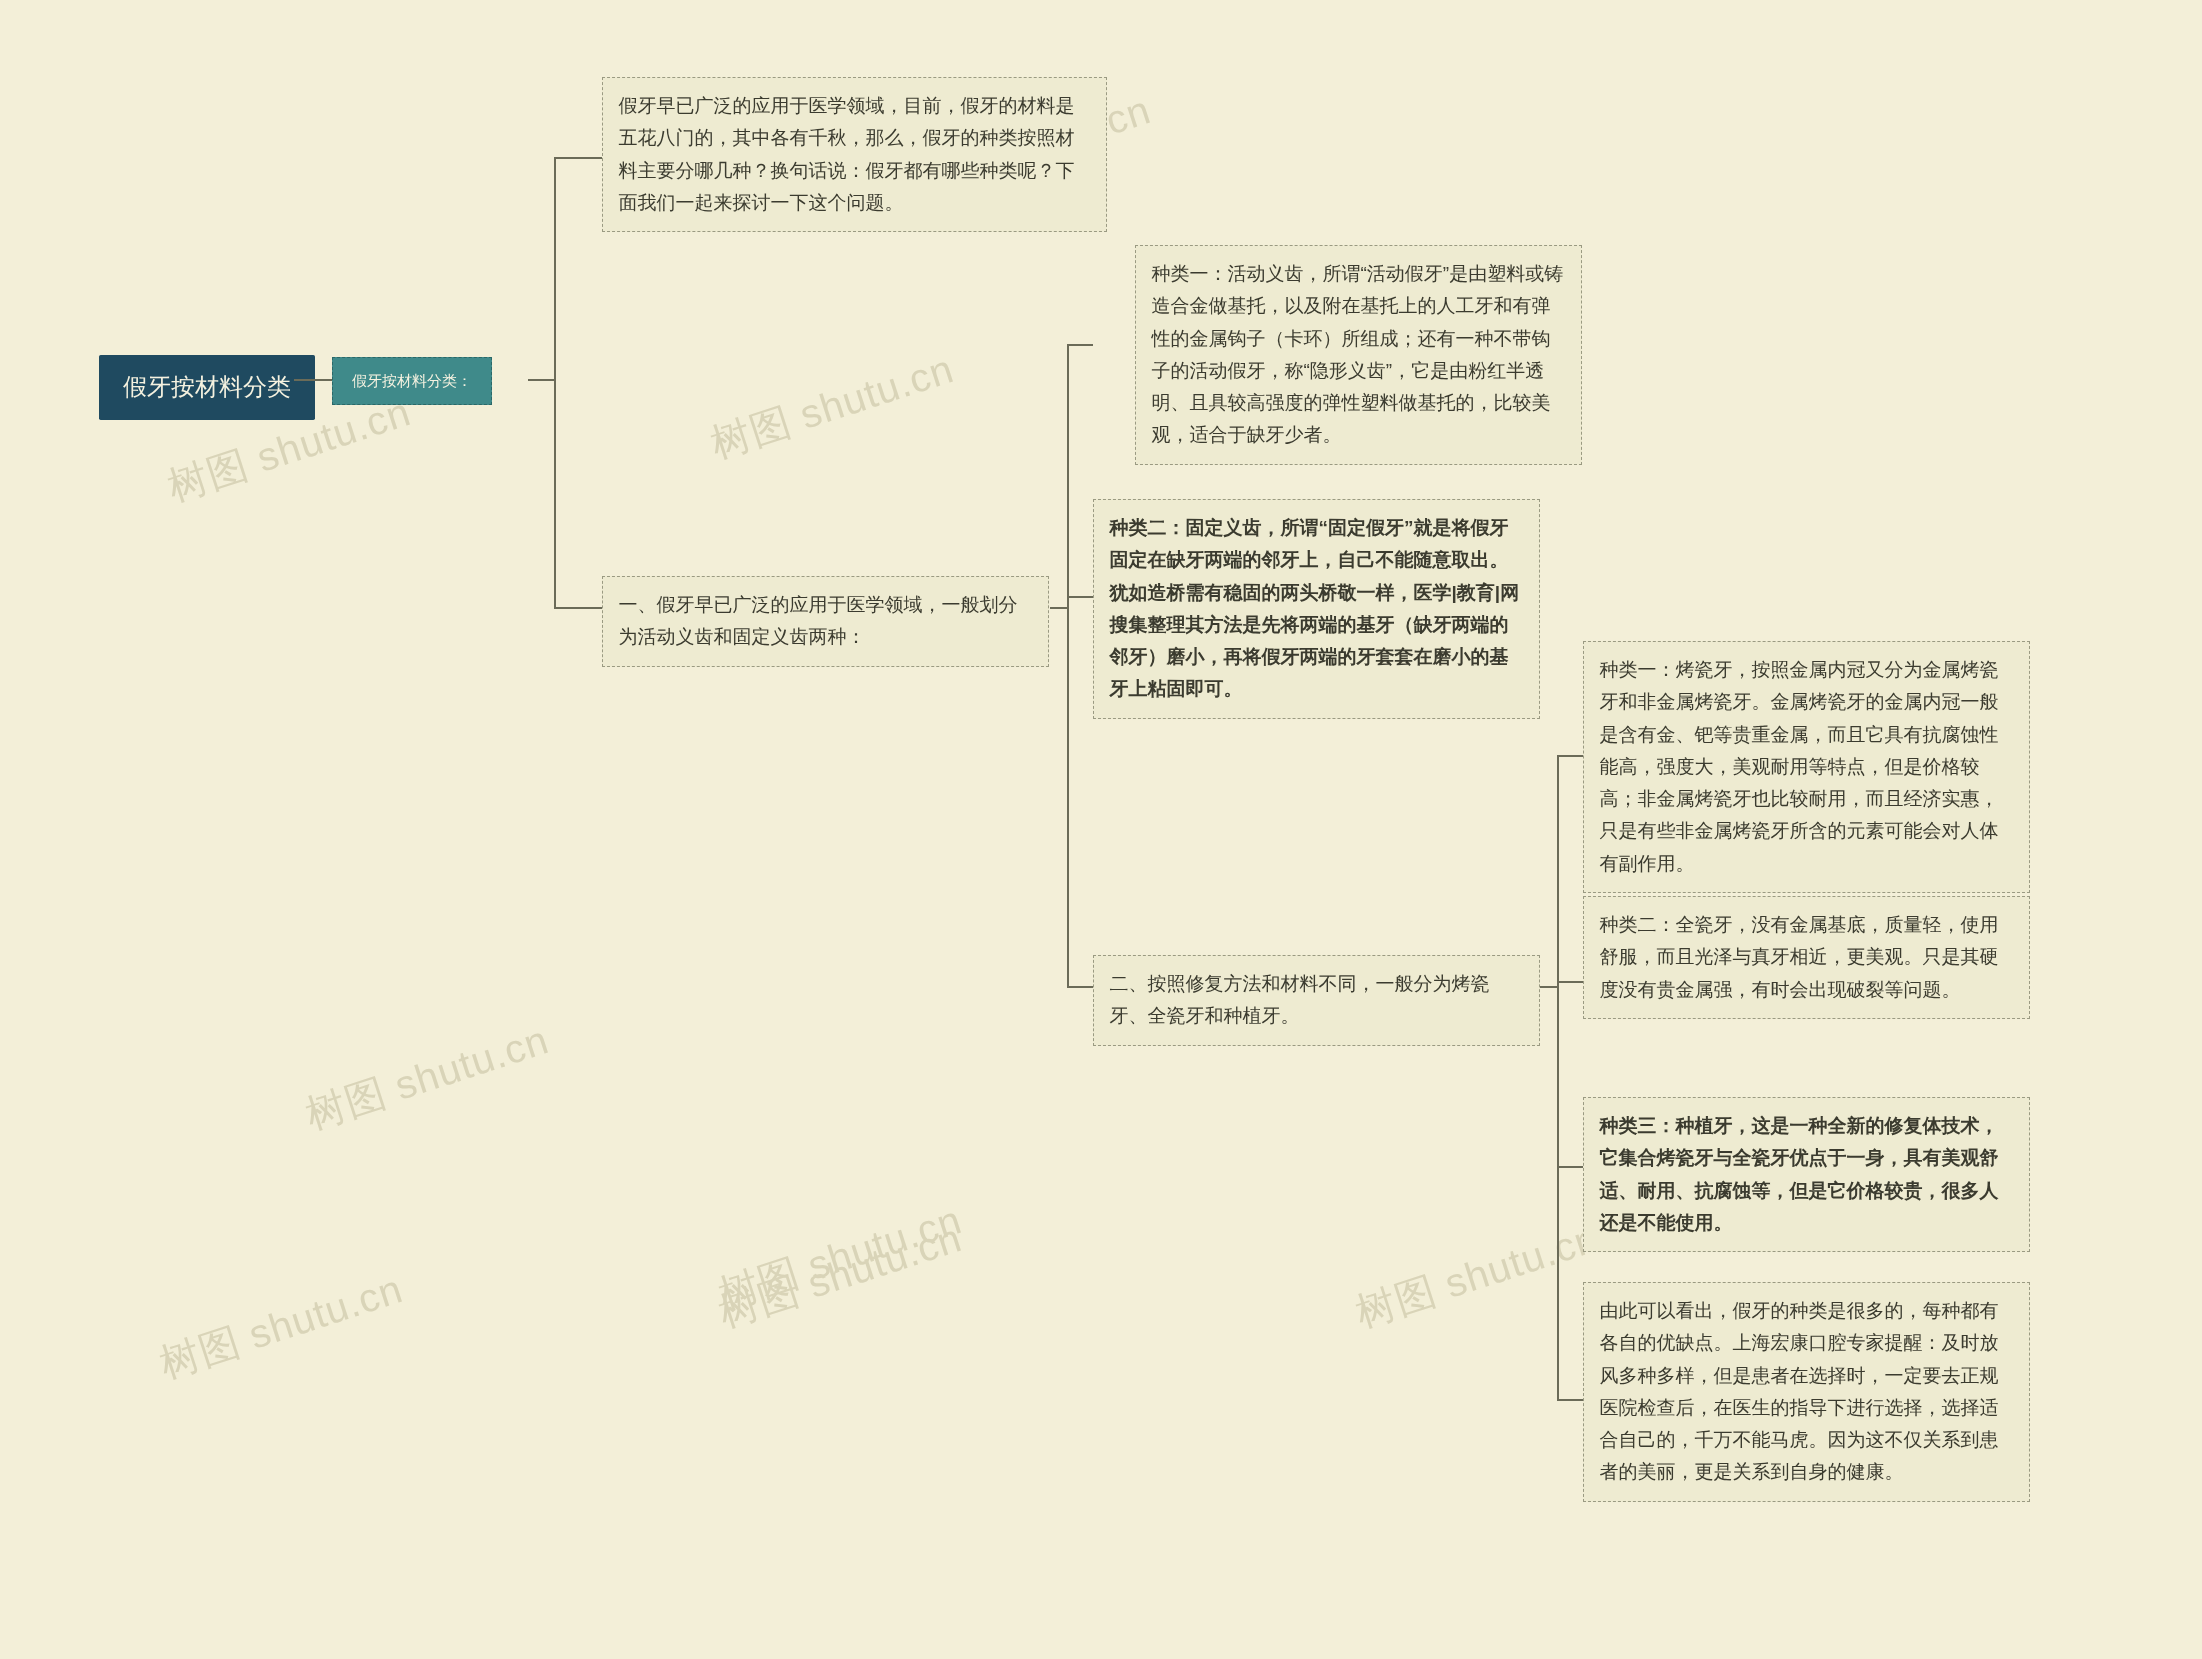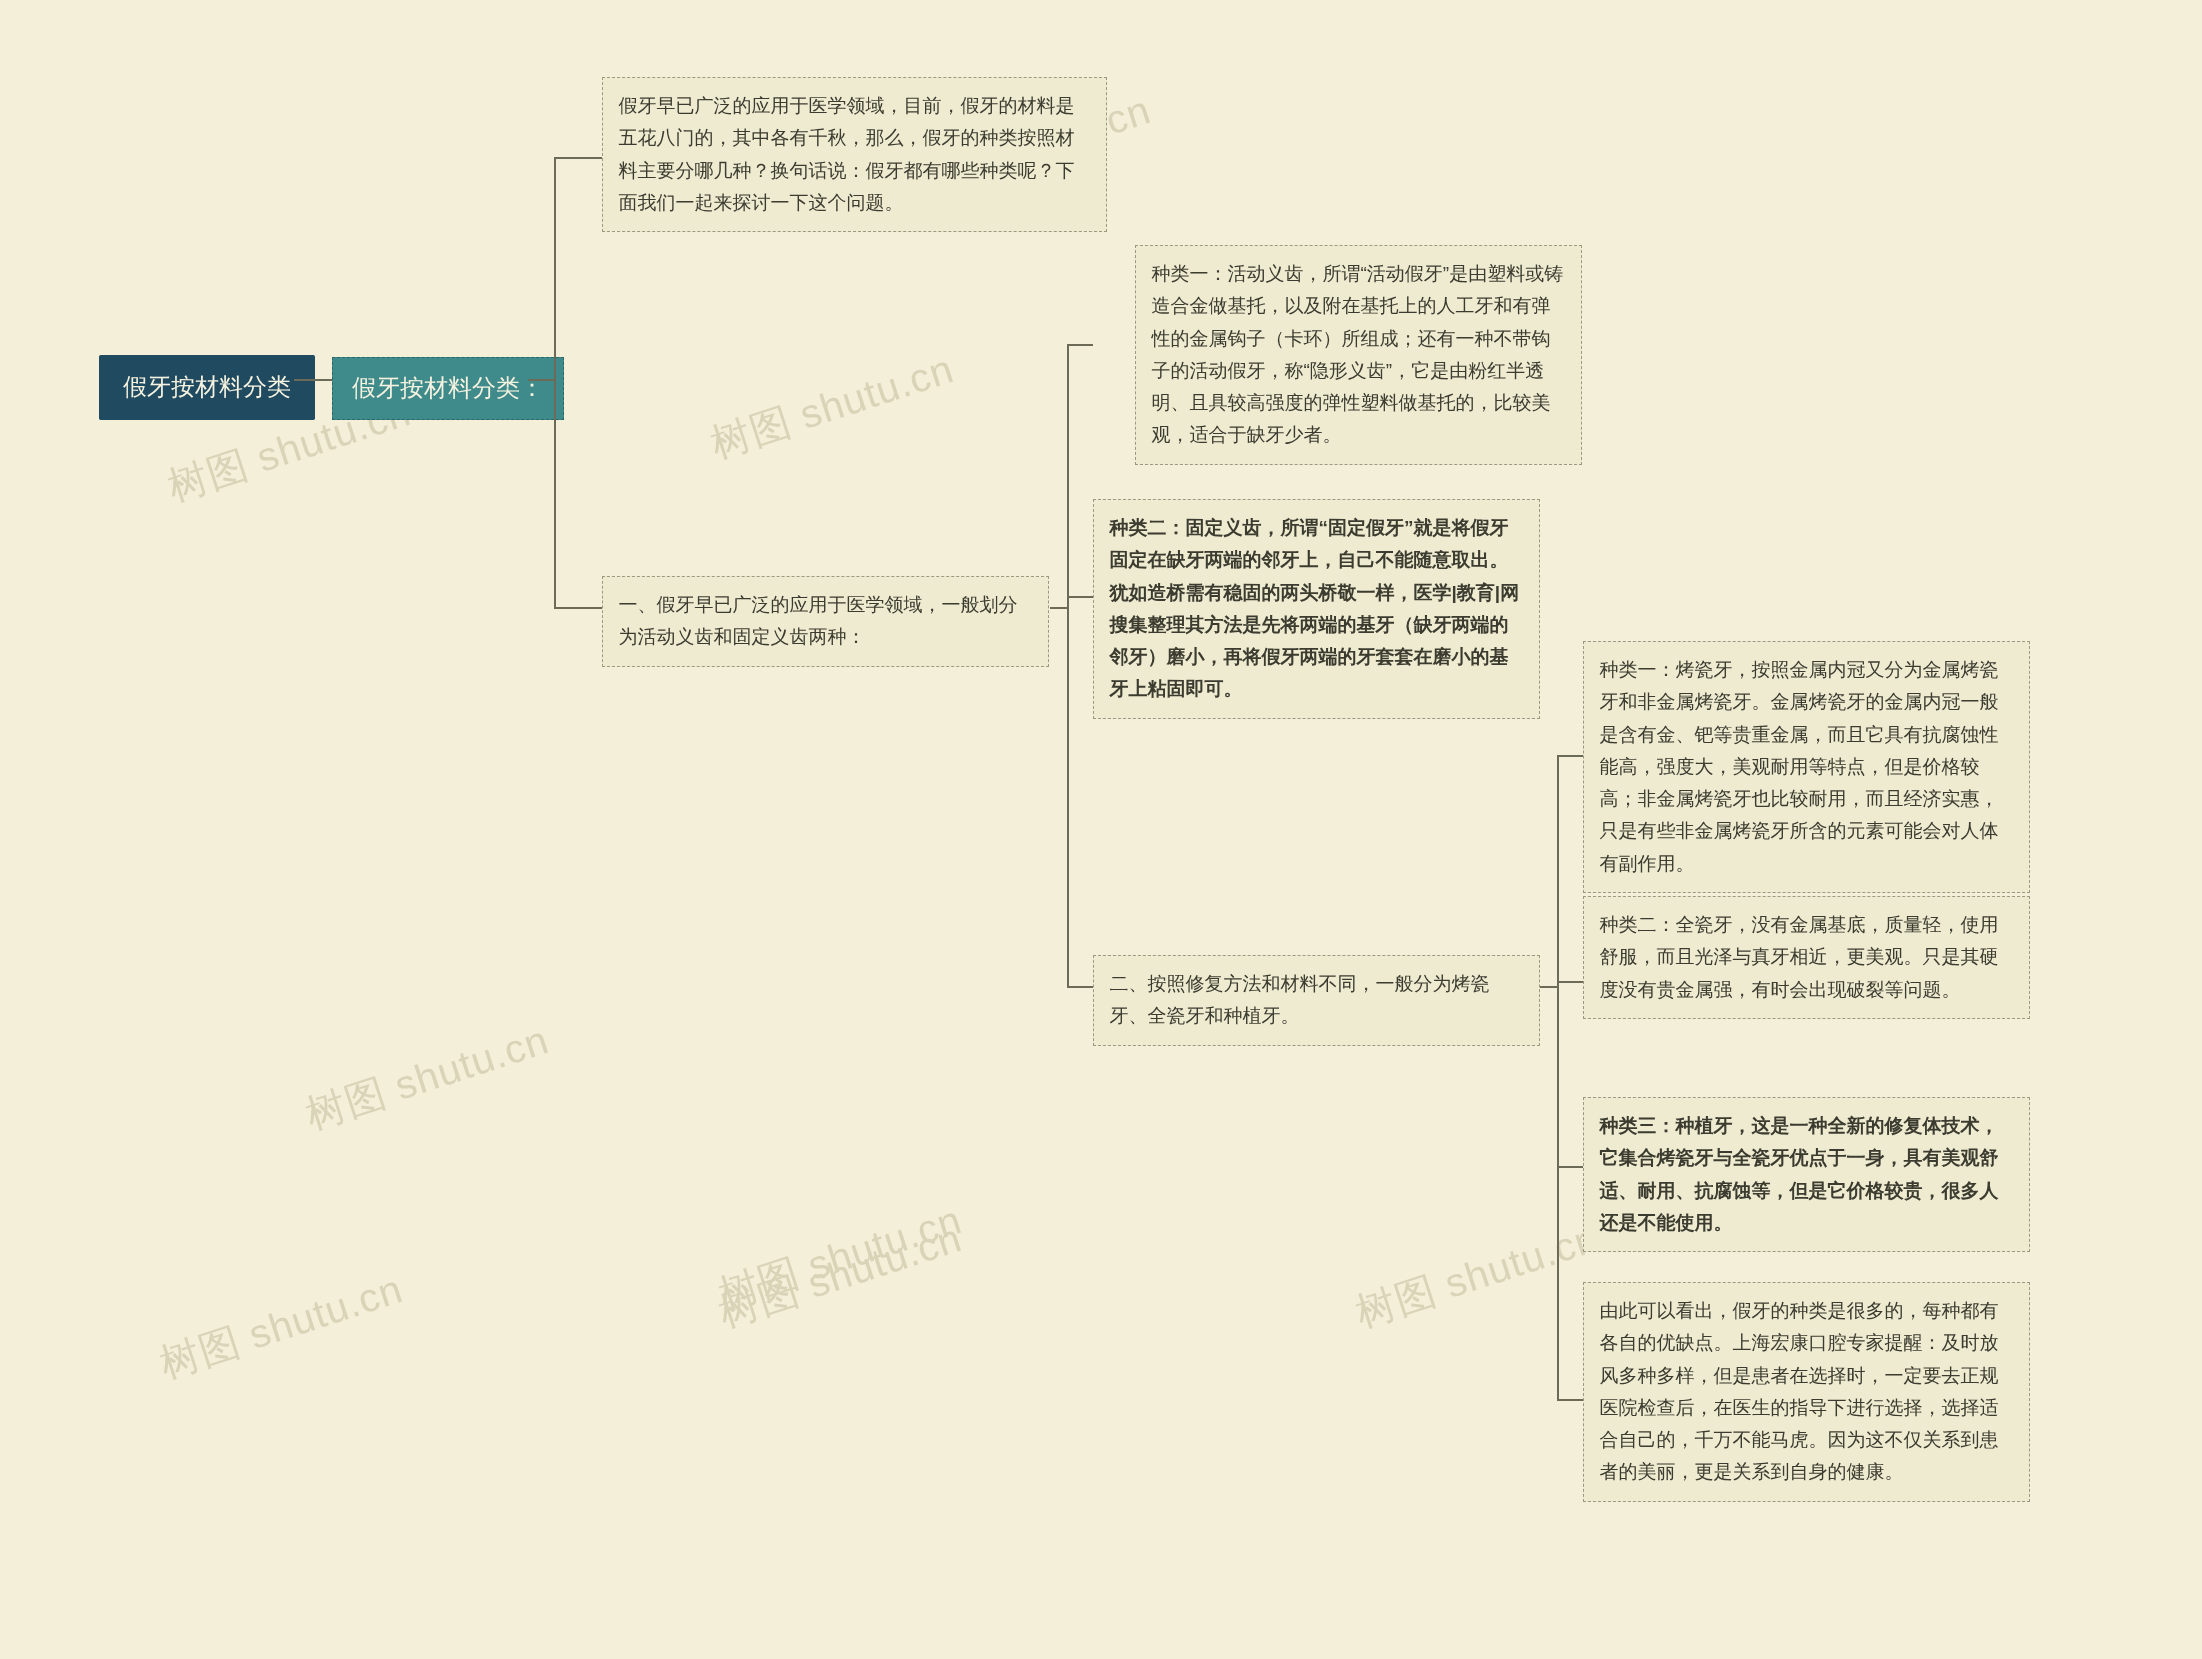--- a/index.html
+++ b/index.html
@@ -34,21 +34,21 @@
     color: #f5f2e0;
     padding: 12px 24px;
     font-size: 24px;
     border-radius: 1.7px;
   }
   .sub-node {
     background: #3f8a8a;
     color: #f5f2e0;
     padding: 10.3px 19px;
     border: 1.7px dashed #2b6868;
-    font-size: 24px;
+    font-size: 15px;
   }
   .leaf-node {
     background: #eeebd1;
     border: 1.7px dashed #9a9a82;
     padding: 12px 15.5px;
     color: #3b3b2f;
   }
   .conn {
     position: absolute;
     background: #6b6b58;

